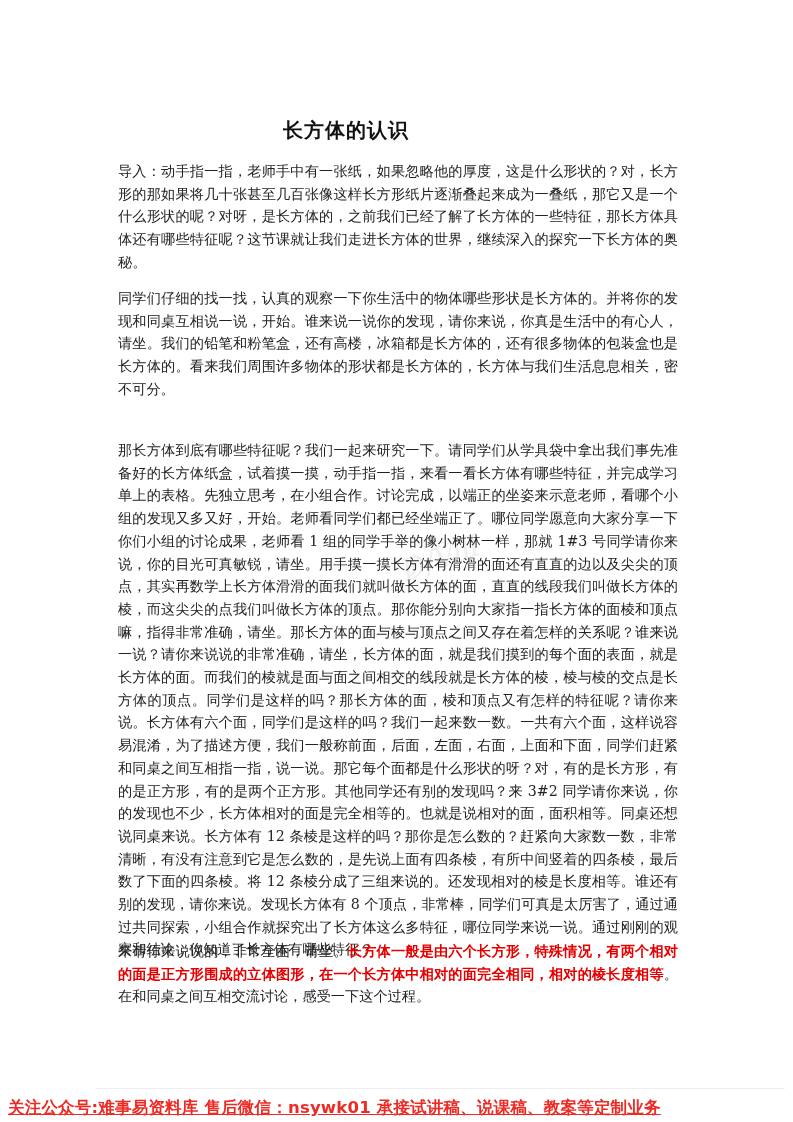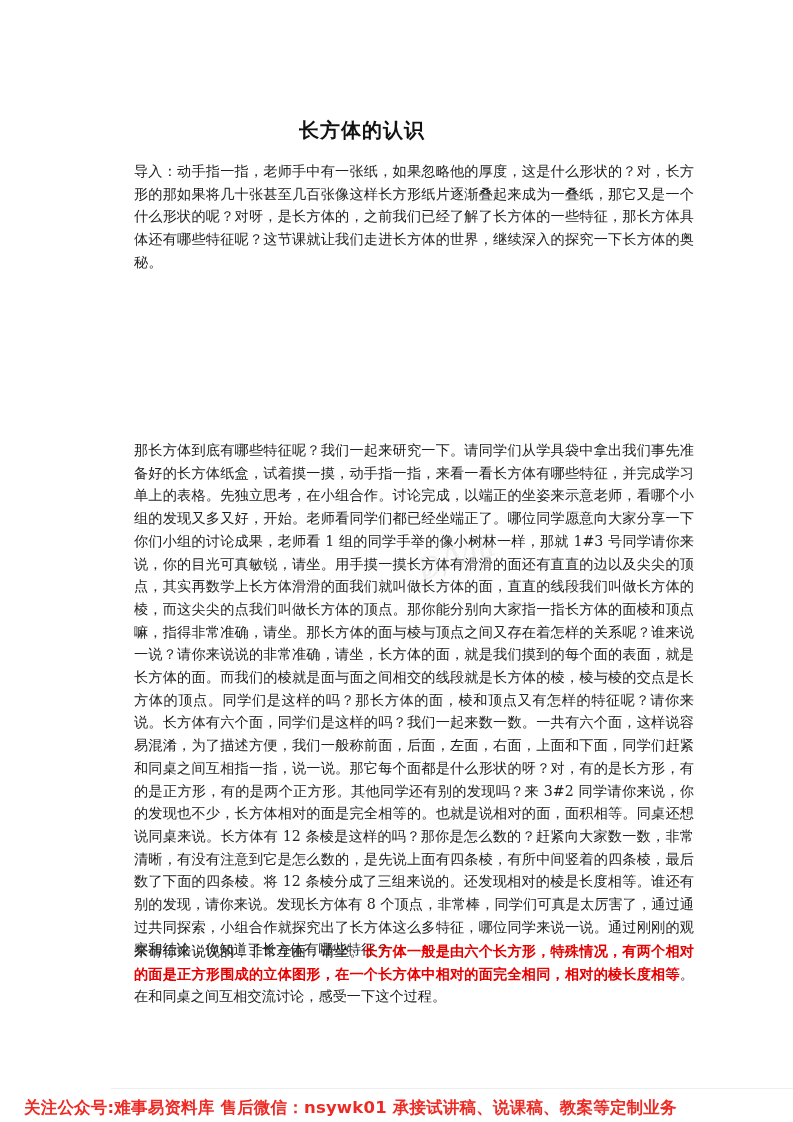--- a/index.html
+++ b/index.html
@@ -1,35 +1,36 @@
 <!DOCTYPE html>
 <html><head>
   <meta charset="utf-8">
   <style>
     html, body { margin: 0; padding: 0; background: #ffffff; }
     body { width: 793px; height: 1122px; position: relative; overflow: hidden; font-family: "DejaVu Serif", "Liberation Serif", serif; color: #222; }
-    .page { position: absolute; left: 16px; top: 0; width: 692px; height: 1122px; }
+    .page { position: absolute; left: 0; top: 0; width: 692px; height: 1122px; }
     .title { position: absolute; left: 0; right: 0; top: 117px; text-align: center; font-family: "DejaVu Sans", "Liberation Sans", sans-serif; font-weight: bold; font-size: 20px; color: #111; letter-spacing: 1px; }
     .body-text { position: absolute; left: 118px; width: 560px; font-size: 14.2px; line-height: 22.7px; text-align: justify; color: #222; }
     .p1 { top: 160px; }
     .p2 { top: 287px; }
     .p3 { top: 403px; margin-top: 36px; }
     .p4 { top: 940px; }
     .hl { color: #e60000; font-weight: bold; font-family: "DejaVu Sans", "Liberation Sans", sans-serif; }
     .watermark { position: absolute; left: 400px; top: 540px; font-size: 30px; color: rgba(120,120,120,0.12); transform: rotate(-20deg); font-style: italic; font-family: "DejaVu Serif", serif; }
     .footer-line { position: absolute; left: 95px; top: 1088px; width: 690px; height: 1px; background: #eeeeee; }
-    .footer-text { position: absolute; left: 8px; top: 1097px; font-family: "DejaVu Sans", "Liberation Sans", sans-serif; font-weight: bold; font-size: 16.5px; color: #ee2a24; white-space: nowrap; letter-spacing: 0.2px; }
+    .footer-text { position: absolute; left: 8px; top: 1097px; font-family: "DejaVu Sans", "Liberation Sans", sans-serif; font-weight: bold; font-size: 16.5px; color: #ee2a24; white-space: nowrap; letter-spacing: 0.2px; text-decoration: underline; }
   </style>
 </head>
 <body>
 
 <div class="page">
   <div class="title">长方体的认识</div>
 
   <div class="body-text p1">导入：动手指一指，老师手中有一张纸，如果忽略他的厚度，这是什么形状的？对，长方形的那如果将几十张甚至几百张像这样长方形纸片逐渐叠起来成为一叠纸，那它又是一个什么形状的呢？对呀，是长方体的，之前我们已经了解了长方体的一些特征，那长方体具体还有哪些特征呢？这节课就让我们走进长方体的世界，继续深入的探究一下长方体的奥秘。</div>
+  <div class="body-text p2">同学们仔细的找一找，认真的观察一下你生活中的物体哪些形状是长方体的。并将你的发现和同桌互相说一说，开始。谁来说一说你的发现，请你来说，你真是生活中的有心人，请坐。我们的铅笔和粉笔盒，还有高楼，冰箱都是长方体的，还有很多物体的包装盒也是长方体的。看来我们周围许多物体的形状都是长方体的，长方体与我们生活息息相关，密不可分。</div>
   <div class="body-text p3">那长方体到底有哪些特征呢？我们一起来研究一下。请同学们从学具袋中拿出我们事先准备好的长方体纸盒，试着摸一摸，动手指一指，来看一看长方体有哪些特征，并完成学习单上的表格。先独立思考，在小组合作。讨论完成，以端正的坐姿来示意老师，看哪个小组的发现又多又好，开始。老师看同学们都已经坐端正了。哪位同学愿意向大家分享一下你们小组的讨论成果，老师看 1 组的同学手举的像小树林一样，那就 1#3 号同学请你来说，你的目光可真敏锐，请坐。用手摸一摸长方体有滑滑的面还有直直的边以及尖尖的顶点，其实再数学上长方体滑滑的面我们就叫做长方体的面，直直的线段我们叫做长方体的棱，而这尖尖的点我们叫做长方体的顶点。那你能分别向大家指一指长方体的面棱和顶点嘛，指得非常准确，请坐。那长方体的面与棱与顶点之间又存在着怎样的关系呢？谁来说一说？请你来说说的非常准确，请坐，长方体的面，就是我们摸到的每个面的表面，就是长方体的面。而我们的棱就是面与面之间相交的线段就是长方体的棱，棱与棱的交点是长方体的顶点。同学们是这样的吗？那长方体的面，棱和顶点又有怎样的特征呢？请你来说。长方体有六个面，同学们是这样的吗？我们一起来数一数。一共有六个面，这样说容易混淆，为了描述方便，我们一般称前面，后面，左面，右面，上面和下面，同学们赶紧和同桌之间互相指一指，说一说。那它每个面都是什么形状的呀？对，有的是长方形，有的是正方形，有的是两个正方形。其他同学还有别的发现吗？来 3#2 同学请你来说，你的发现也不少，长方体相对的面是完全相等的。也就是说相对的面，面积相等。同桌还想说同桌来说。长方体有 12 条棱是这样的吗？那你是怎么数的？赶紧向大家数一数，非常清晰，有没有注意到它是怎么数的，是先说上面有四条棱，有所中间竖着的四条棱，最后数了下面的四条棱。将 12 条棱分成了三组来说的。还发现相对的棱是长度相等。谁还有别的发现，请你来说。发现长方体有 8 个顶点，非常棒，同学们可真是太厉害了，通过通过共同探索，小组合作就探究出了长方体这么多特征，哪位同学来说一说。通过刚刚的观察和结论，你知道了长方体有哪些特征？</div>
 
   <div class="body-text p4">
     <span>来请你来说说的，非常全面，请坐。</span><span class="hl">长方体一般是由六个长方形，特殊情况，有两个相对的面是正方形围成的立体图形，在一个长方体中相对的面完全相同，相对的棱长度相等</span><span>。在和同桌之间互相交流讨论，感受一下这个过程。</span>
   </div>
 
   <div class="watermark">ↁ∕Ⅷ</div>
 
   <div class="footer-line"></div>
   <div class="footer-text">关注公众号:难事易资料库  售后微信：nsywk01  承接试讲稿、说课稿、教案等定制业务</div>

